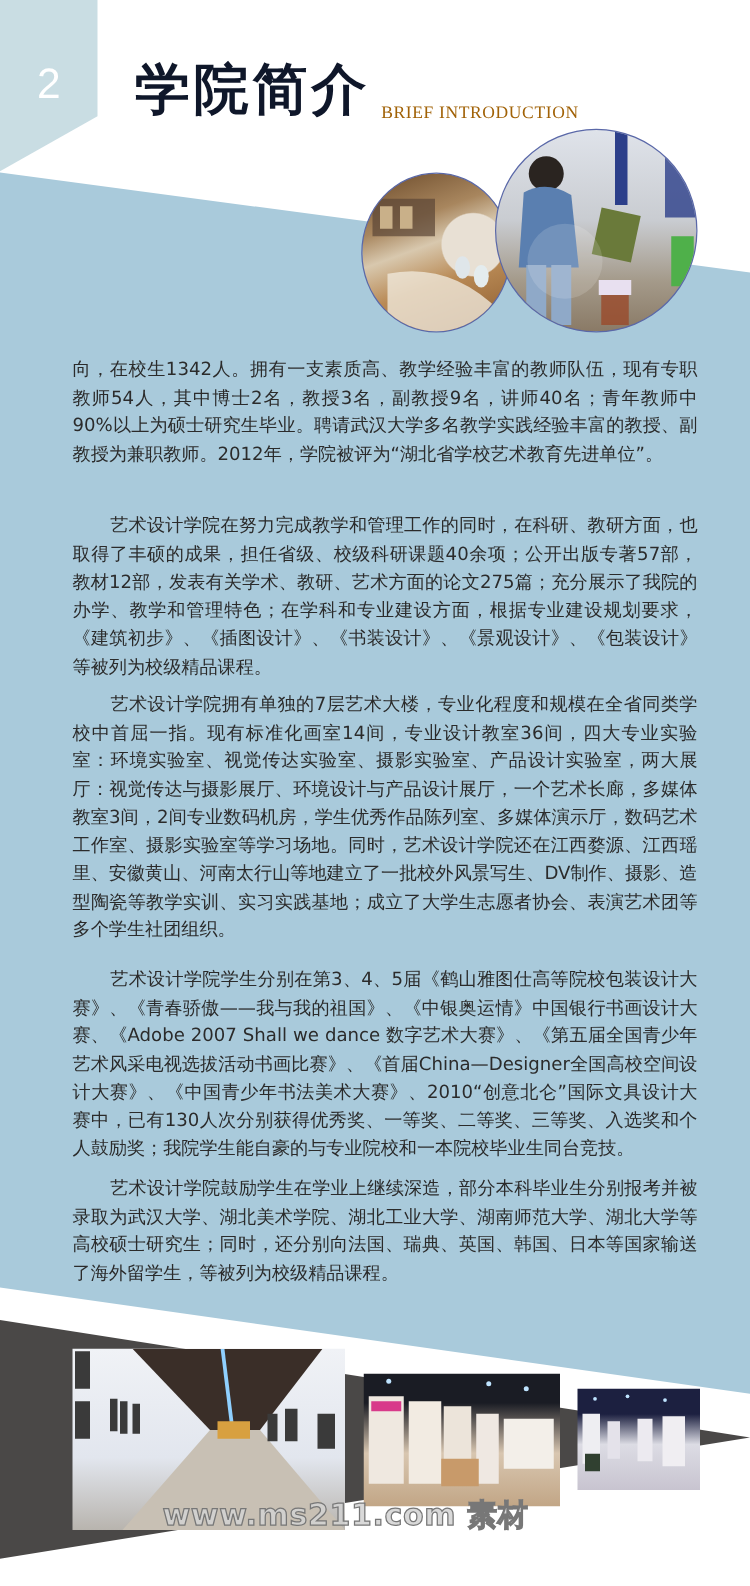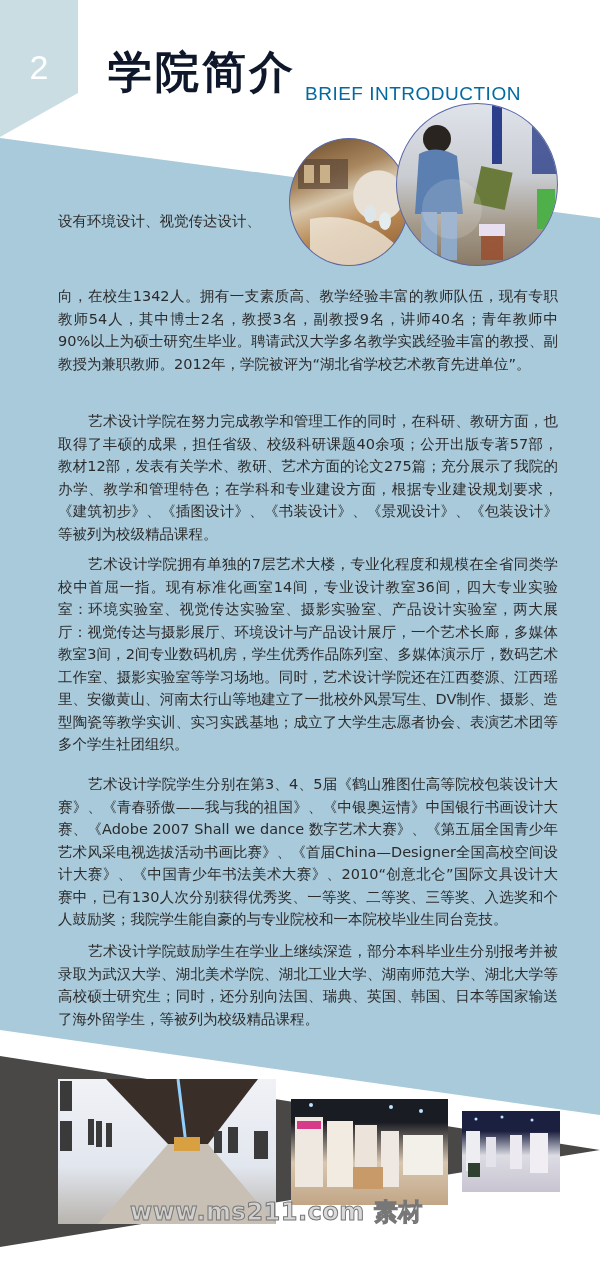--- a/index.html
+++ b/index.html
@@ -1,21 +1,21 @@
 <!DOCTYPE html>
 <html><head>
 <meta charset="utf-8">
 <style>
   html, body { margin: 0; padding: 0; }
   body { width: 600px; height: 1269px; position: relative; overflow: hidden; background: #ffffff; font-family: "DejaVu Sans", sans-serif; }
   .abs { position: absolute; }
   #bg-svg { position: absolute; left: 0; top: 0; width: 600px; height: 1269px; }
   .page-num { left: 0; top: 48px; width: 78px; text-align: center; color: #ffffff; font-family: "Liberation Sans", sans-serif; font-size: 34px; font-weight: 300; }
   .title { left: 108px; top: 44px; color: #0f172a; font-size: 44px; font-weight: bold; letter-spacing: 3px; line-height: 56px; }
-  .subtitle { left: 305px; top: 83px; color: #0369a1; font-family: Liberation Sans, sans-serif; font-size: 19px; letter-spacing: 0.5px; }
+  .subtitle { left: 305px; top: 83px; color: #a16207; font-family: Liberation Serif, serif; font-size: 14px; letter-spacing: 0.5px; }
   .circle { border-radius: 50%; overflow: hidden; border: 1.5px solid #5a68a8; box-sizing: border-box; }
   .para { left: 58px; width: 500px; color: #2b2b2b; font-size: 14.5px; line-height: 22.5px; text-align: justify; margin: 0; }
   .para .indent { display: inline-block; width: 30px; }
   .para1a { left: 58px; width: 248px; }
   .photo { overflow: hidden; }
   .watermark { left: 130px; top: 1196px; font-family: "DejaVu Sans", sans-serif; font-weight: bold; font-size: 24px; color: rgba(210,210,210,0.85); -webkit-text-stroke: 1px #777; letter-spacing: 0.5px; }
 </style>
 </head>
 <body>
 
@@ -56,21 +56,20 @@
     <rect x="44" y="108" width="16" height="48" fill="#8fa9c8"></rect>
     <rect x="80" y="65" width="32" height="38" fill="#6a7a3a" transform="rotate(12 96 84)"></rect>
     <rect x="82" y="120" width="26" height="12" fill="#e8e0f0"></rect>
     <rect x="84" y="132" width="22" height="24" fill="#9a4a2a" opacity="0.8"></rect>
     <rect x="140" y="85" width="18" height="40" fill="#4fb04a"></rect>
     <circle cx="55" cy="105" r="30" fill="#ffffff" opacity="0.15"></circle>
   </svg>
 </div>
 
 <div class="abs para para1a" style="top:210px;">
-  <div>设有环境设计、视觉传达设计、</div>
 </div>
 <p class="abs para" style="top:285px;">向，在校生1342人。拥有一支素质高、教学经验丰富的教师队伍，现有专职教师54人，其中博士2名，教授3名，副教授9名，讲师40名；青年教师中90%以上为硕士研究生毕业。聘请武汉大学多名教学实践经验丰富的教授、副教授为兼职教师。2012年，学院被评为“湖北省学校艺术教育先进单位”。</p>
 
 <p class="abs para" style="top:410px;"><span class="indent"></span><span>艺术设计学院在努力完成教学和管理工作的同时，在科研、教研方面，也取得了丰硕的成果，担任省级、校级科研课题40余项；公开出版专著57部，教材12部，发表有关学术、教研、艺术方面的论文275篇；充分展示了我院的办学、教学和管理特色；在学科和专业建设方面，根据专业建设规划要求，《建筑初步》、《插图设计》、《书装设计》、《景观设计》、《包装设计》等被列为校级精品课程。</span></p>
 
 <p class="abs para" style="top:553px;"><span class="indent"></span><span>艺术设计学院拥有单独的7层艺术大楼，专业化程度和规模在全省同类学校中首屈一指。现有标准化画室14间，专业设计教室36间，四大专业实验室：环境实验室、视觉传达实验室、摄影实验室、产品设计实验室，两大展厅：视觉传达与摄影展厅、环境设计与产品设计展厅，一个艺术长廊，多媒体教室3间，2间专业数码机房，学生优秀作品陈列室、多媒体演示厅，数码艺术工作室、摄影实验室等学习场地。同时，艺术设计学院还在江西婺源、江西瑶里、安徽黄山、河南太行山等地建立了一批校外风景写生、DV制作、摄影、造型陶瓷等教学实训、实习实践基地；成立了大学生志愿者协会、表演艺术团等多个学生社团组织。</span></p>
 
 <p class="abs para" style="top:773px;"><span class="indent"></span><span>艺术设计学院学生分别在第3、4、5届《鹤山雅图仕高等院校包装设计大赛》、《青春骄傲——我与我的祖国》、《中银奥运情》中国银行书画设计大赛、《Adobe 2007 Shall we dance 数字艺术大赛》、《第五届全国青少年艺术风采电视选拔活动书画比赛》、《首届China—Designer全国高校空间设计大赛》、《中国青少年书法美术大赛》、2010“创意北仑”国际文具设计大赛中，已有130人次分别获得优秀奖、一等奖、二等奖、三等奖、入选奖和个人鼓励奖；我院学生能自豪的与专业院校和一本院校毕业生同台竞技。</span></p>
 
 <p class="abs para" style="top:940px;"><span class="indent"></span><span>艺术设计学院鼓励学生在学业上继续深造，部分本科毕业生分别报考并被录取为武汉大学、湖北美术学院、湖北工业大学、湖南师范大学、湖北大学等高校硕士研究生；同时，还分别向法国、瑞典、英国、韩国、日本等国家输送了海外留学生，等被列为校级精品课程。</span></p>

